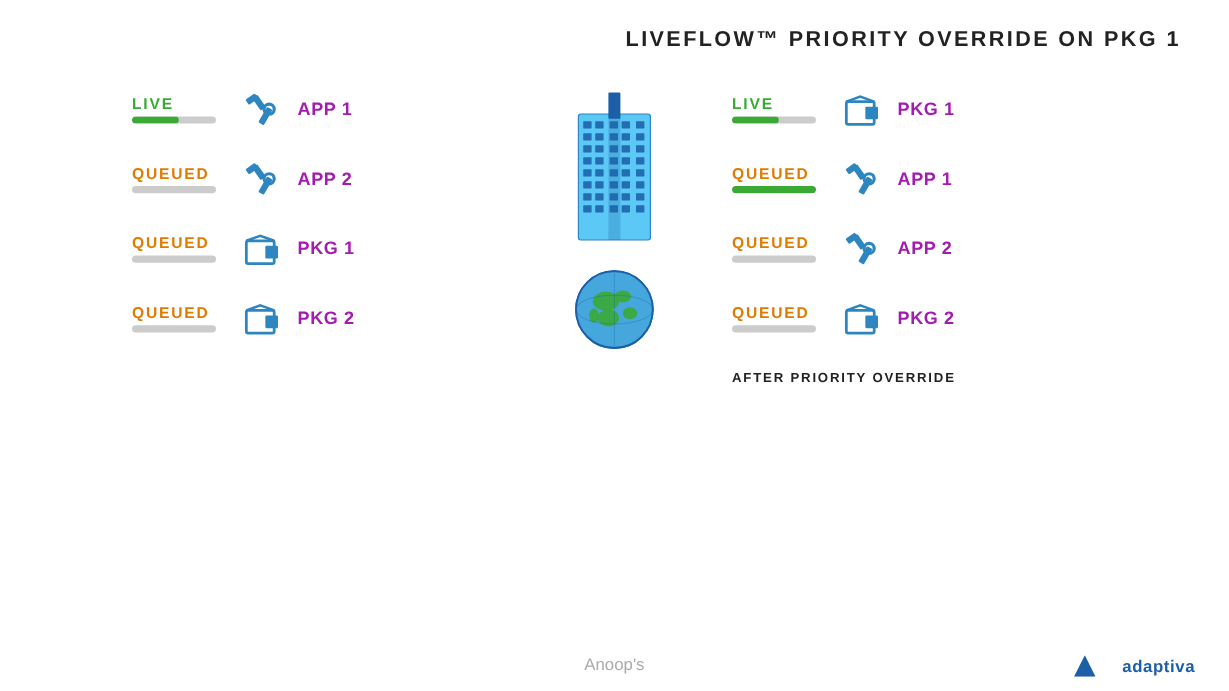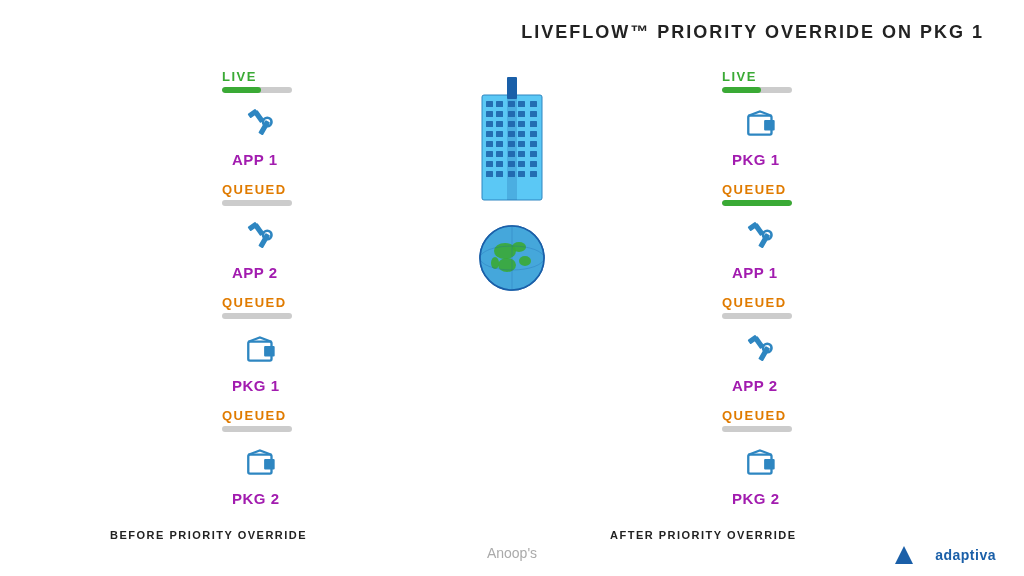--- a/index.html
+++ b/index.html
@@ -48,21 +48,20 @@
       font-weight: 900;
       letter-spacing: 1.5px;
       color: #222;
       text-transform: uppercase;
       margin-top: 12px;
       text-align: left;
       padding-left: 8px;
     }
     .row {
       display: flex;
-      flex-direction: column;
       align-items: center;
       gap: 10px;
       padding: 4px 8px;
       min-height: 52px;
     }
     .status-block {
       display: flex;
       flex-direction: column;
       align-items: flex-start;
       width: 80px;
@@ -225,21 +224,20 @@
 
     <rect x="5" y="12" width="22" height="18" rx="1.5" fill="none" stroke="#2e86c1" stroke-width="2.2"></rect>
 
     <path d="M5 12 L16 8 L27 12" fill="none" stroke="#2e86c1" stroke-width="2"></path>
 
     <rect x="20" y="16" width="10" height="10" rx="1" fill="#2e86c1"></rect>
   </svg>
           </div>
           <div class="item-label">PKG 2</div>
         </div>
-        <div class="panel-label">BEFORE PRIORITY OVERRIDE</div>
       </div>
 
     <div class="center-area">
 
       <svg class="building-svg" viewBox="0 0 80 130" xmlns="http://www.w3.org/2000/svg">
 
         <rect x="10" y="20" width="60" height="105" rx="2" fill="#5bc8f5" stroke="#2e86c1" stroke-width="1"></rect>
 
         <rect x="35" y="2" width="10" height="22" rx="1" fill="#1a5fa8"></rect>
 

